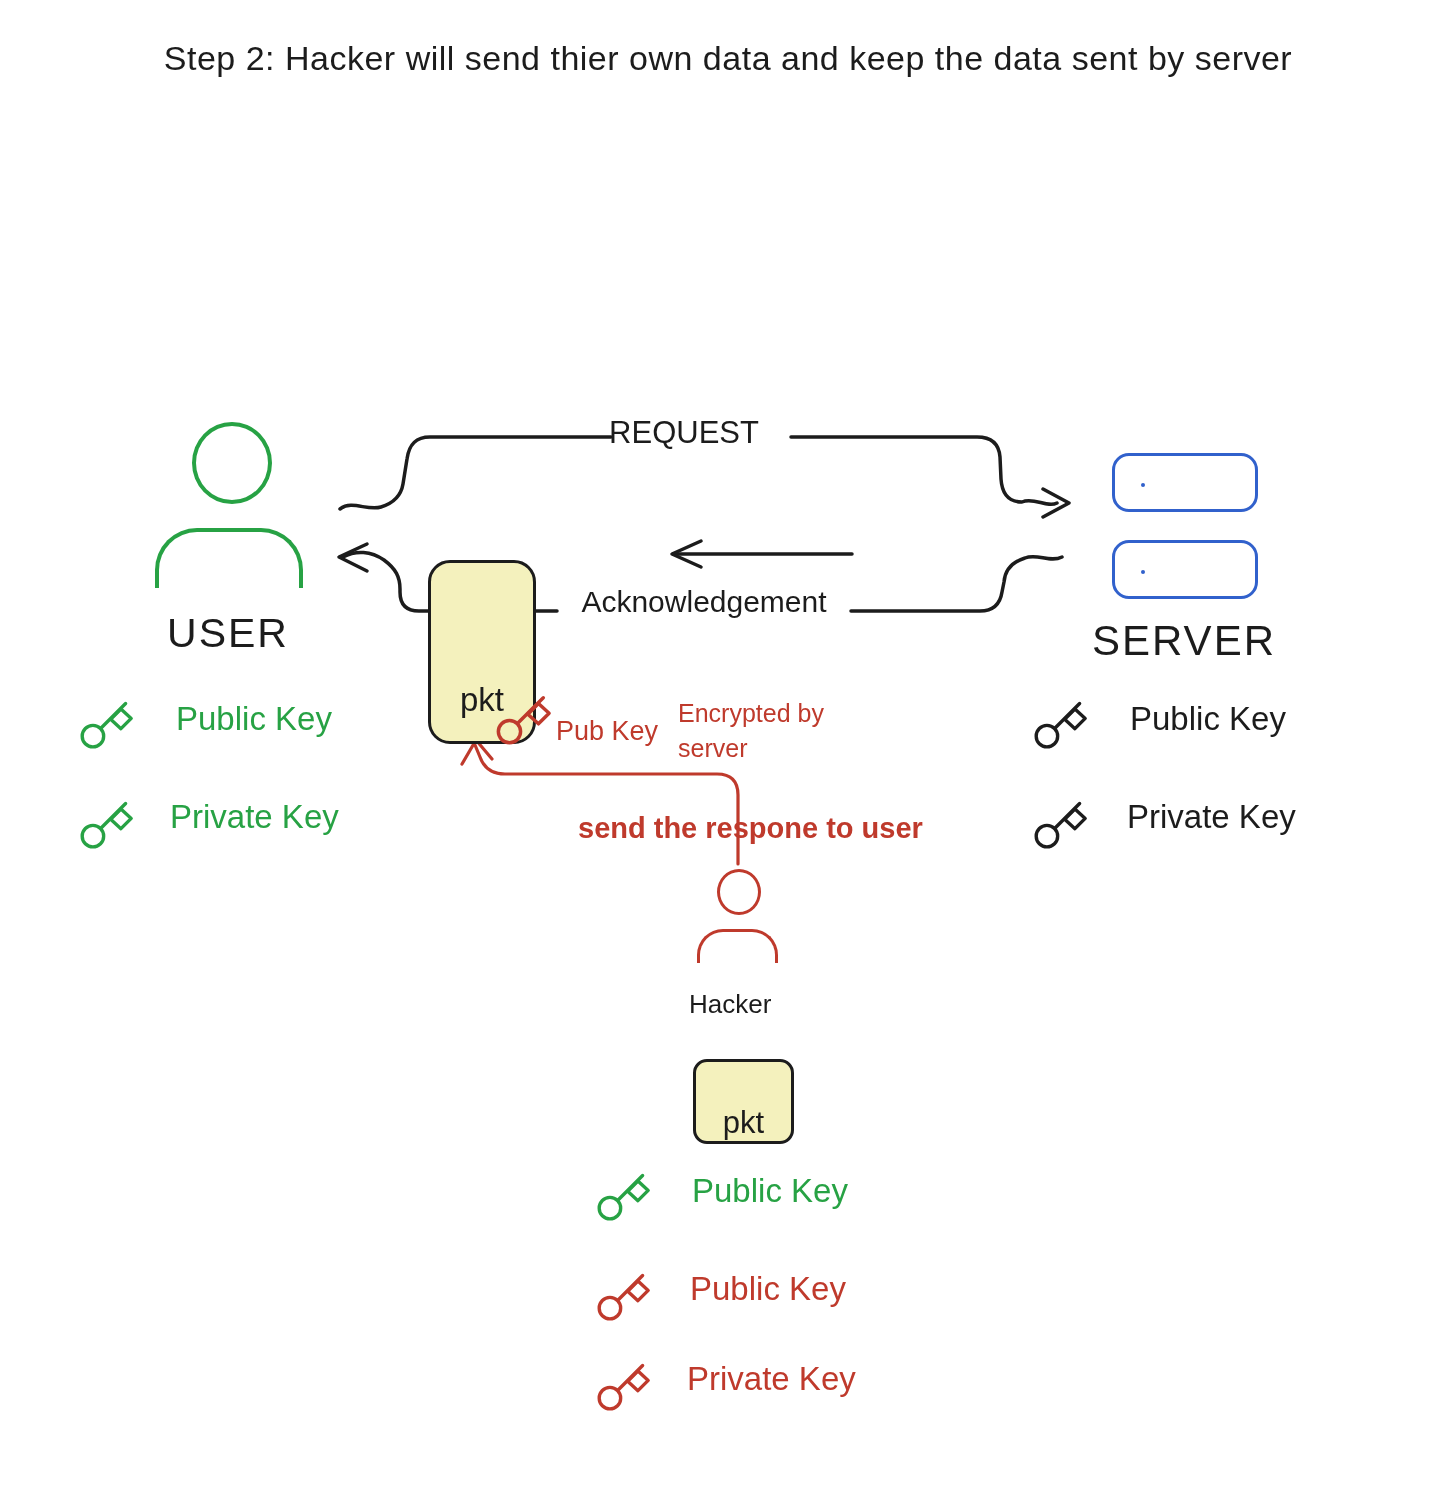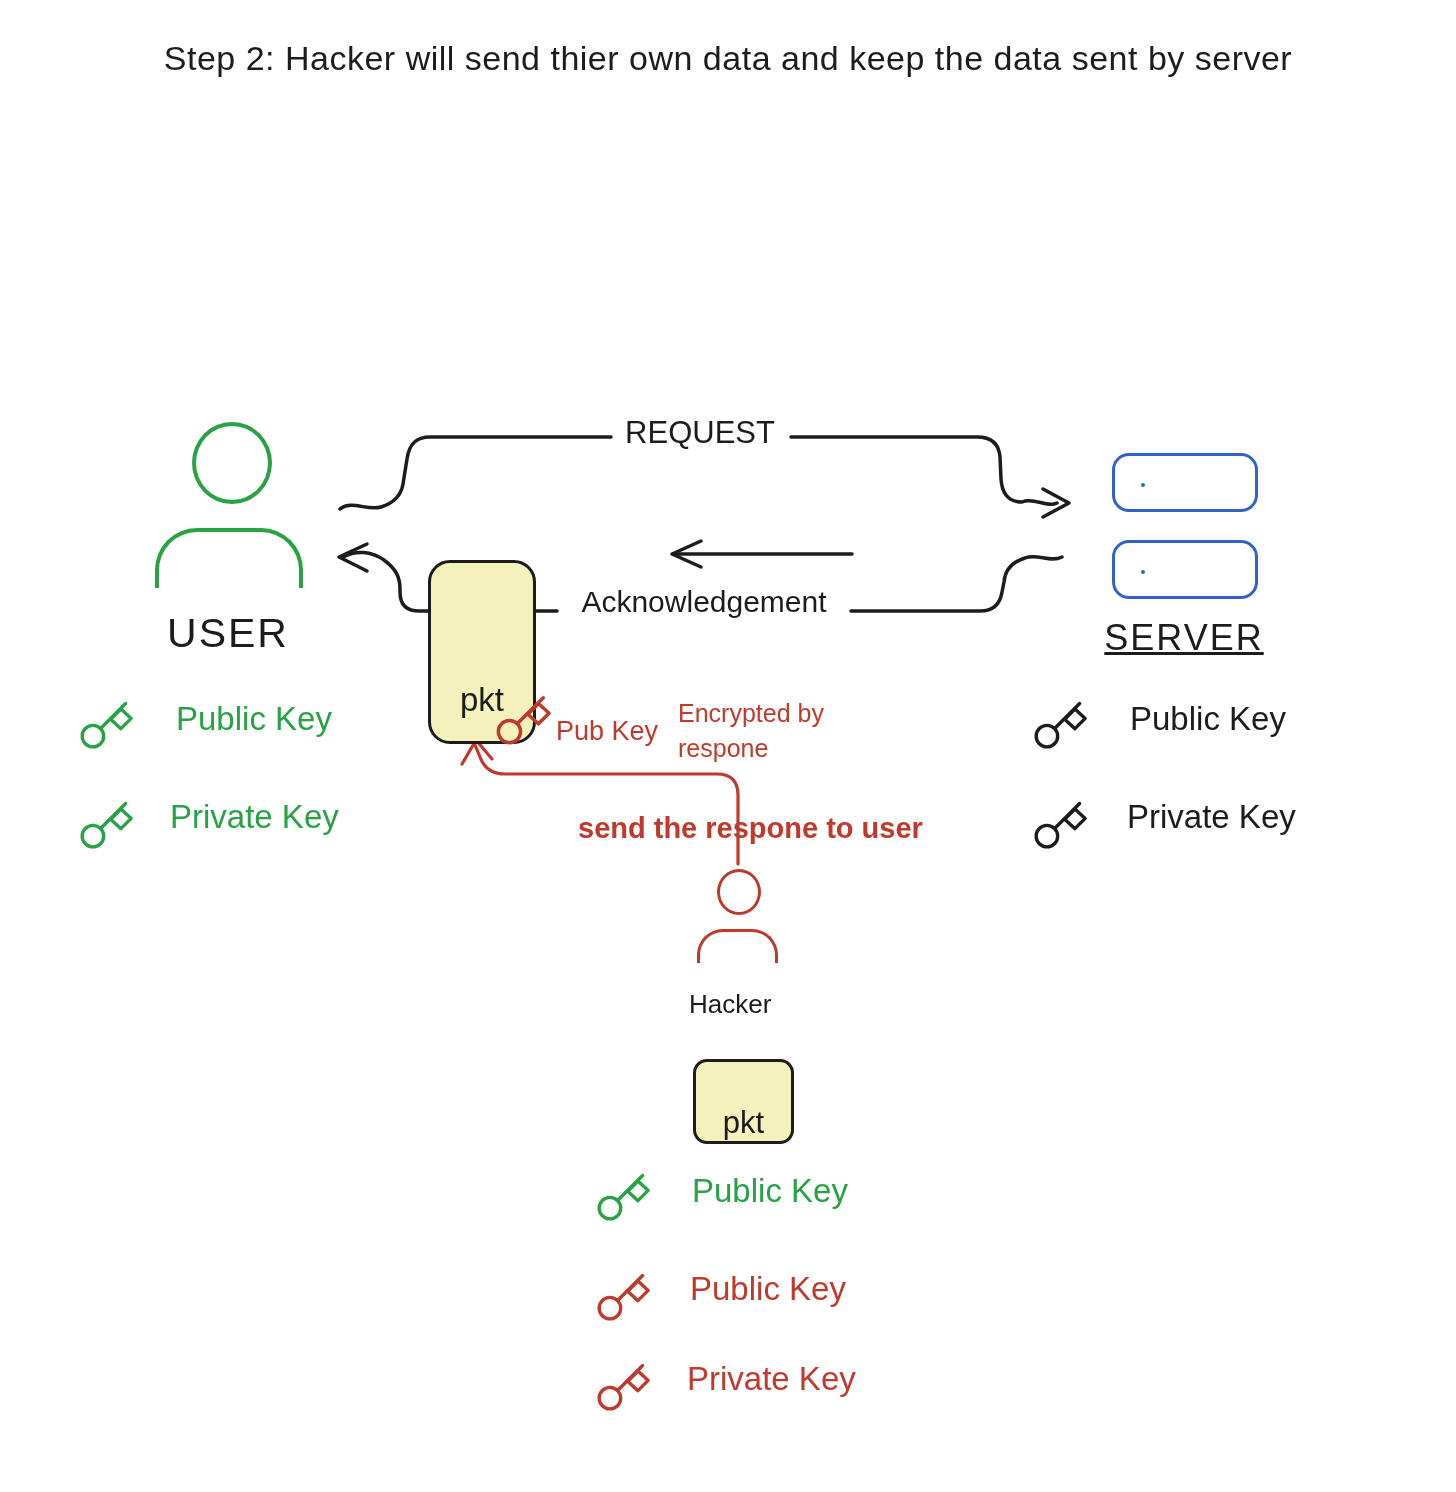--- a/index.html
+++ b/index.html
@@ -10,35 +10,35 @@
     position:relative; width:1456px; height:1492px; background:var(--bg);
     font-family:"Liberation Sans", sans-serif; color:var(--ink); overflow:hidden;
   }
   .abs{position:absolute;}
   .title{left:0; right:0; top:39px; text-align:center; font-size:34px; letter-spacing:0.5px; color:var(--ink);}
   .connectors{left:0; top:0; width:1456px; height:1492px;}
   .stroke-ink{stroke:var(--ink); stroke-width:3.5; fill:none; stroke-linecap:round; stroke-linejoin:round;}
   .stroke-red{stroke:var(--red); stroke-width:3.2; fill:none; stroke-linecap:round; stroke-linejoin:round;}
 
   .flow-label{background:transparent; font-size:31px; color:var(--ink); text-align:center;}
-  .request-label{left:600px; top:415px; width:200px;text-align:center;}
+  .request-label{left:584px; top:415px; width:200px;text-align:center;}
   .ack-label{left:556px; top:585px; width:296px; font-size:30px;}
 
   
   .user-head{left:192px; top:422px; width:72px; height:74px; border:4px solid var(--green); border-radius:50%;}
   .user-body{left:155px; top:528px; width:140px; height:56px; border:4px solid var(--green); border-bottom:none;
              border-top-left-radius:42px; border-top-right-radius:42px;}
   .user-label{left:128px; top:610px; width:200px; text-align:center; font-size:41px; letter-spacing:2px;}
 
   
   .server-box{width:140px; height:53px; border:3px solid var(--blue); border-radius:17px;}
   .server-box-1{left:1112px; top:453px;}
   .server-box-2{left:1112px; top:540px;}
   .server-dot{width:4px; height:4px; background:var(--blue); border-radius:50%; left:26px; top:27px; position:absolute;}
-  .server-label{left:1084px; top:617px; width:200px; text-align:center; font-size:36px; letter-spacing:2px;text-decoration:underline;}
+  .server-label{left:1084px; top:617px; width:200px; text-align:center; font-size:42px; letter-spacing:2px;}
 
   
   .key-icon{width:56px; height:56px; display:block;}
   .key-green{color:var(--green);}
   .key-red{color:var(--red);}
   .key-ink{color:var(--ink);}
   .key-label{font-size:33px; white-space:nowrap;}
   .green-text{color:var(--green);}
   .red-text{color:var(--red);}
   .ink-text{color:var(--ink);}
@@ -151,21 +151,21 @@
 
   <div class="abs pkt-box pkt-1">
     <span class="pkt-text">pkt</span>
   </div>
   <div class="abs red-key-on-pkt key-red">
     <svg class="key-icon" style="width:58px;height:58px">
         <use href="#key-shape" xlink:href="#key-shape"></use>
       </svg>
   </div>
   <div class="abs red-text pubkey-label">Pub Key</div>
-  <div class="abs red-text encrypted-label">Encrypted by respone</div>
+  <div class="abs red-text encrypted-label">Encrypted by server</div>
   <div class="abs red-text send-response-label">send the respone to user</div>
 
   <div class="abs hacker-head"></div>
   <div class="abs hacker-body"></div>
   <div class="abs hacker-label">Hacker</div>
 
   <div class="abs pkt-box pkt-2">
     <span class="pkt-text">pkt</span>
   </div>
 

